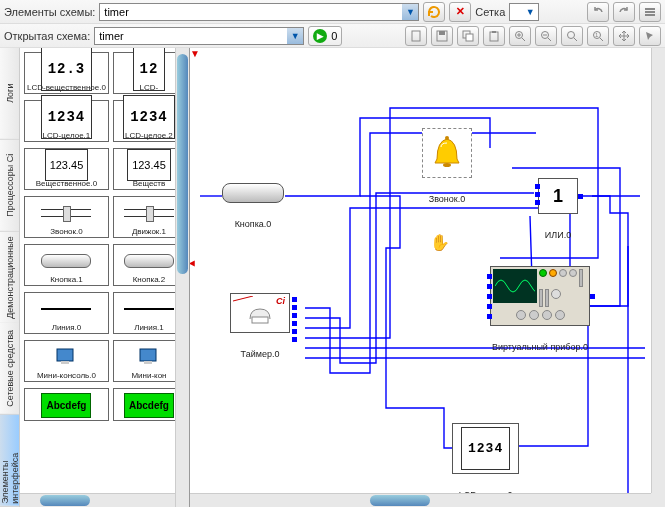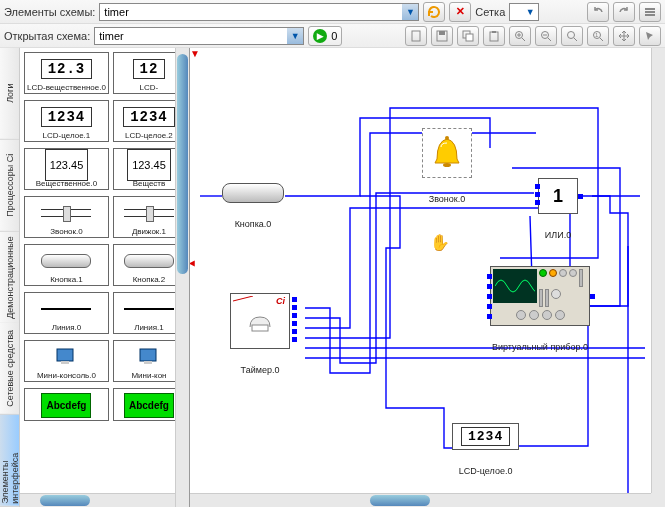--- a/index.html
+++ b/index.html
@@ -21,21 +21,21 @@
   
   .vtabs { width: 20px; display: flex; flex-direction: column; border-right: 1px solid #ccc; }
   .vtab { flex: 1; writing-mode: vertical-rl; transform: rotate(180deg); display: flex; align-items: center; justify-content: center; font-size: 9px; background: linear-gradient(90deg,#e8e8e8,#f8f8f8); border-top: 1px solid #ccc; cursor: pointer; color:#333; padding:2px 0; }
   .vtab.active { background: linear-gradient(90deg,#9cf,#cde); }
   
   .palette { width: 170px; border-right: 1px solid #999; position: relative; background: #fff; overflow:hidden;}
   .palette-inner { padding: 4px; display: grid; grid-template-columns: 1fr 1fr; gap: 6px 4px; }
   .pal-item { border: 1px solid #666; padding: 3px 2px 1px 2px; display: flex; flex-direction: column; align-items: center; cursor: grab; background:#fff; }
   .pal-item .glyph { height: 26px; width: 100%; display:flex; align-items:center; justify-content:center; }
   .pal-item .cap { font-size: 8px; color: #222; margin-top: 1px; text-align:center; white-space:nowrap; overflow:hidden; width:100%; }
-  .lcd { font-family: "Courier New", monospace; font-size: 14px; font-weight: bold; letter-spacing: 1px; border: 1px solid #333; padding: 1px 6px; background:#fff; }
+  .lcd { font-family: "Courier New", monospace; font-size: 14px; font-weight: bold; letter-spacing: 1px; border: 1px solid #333; padding: 13px 6px; background:#fff; }
   .field { font-family: Arial; font-size: 11px; border: 1px solid #333; padding: 9px 4px; background:#fff; }
   .slider-g { width: 50px; height: 8px; border-top: 1px solid #333; border-bottom: 1px solid #333; position: relative; }
   .slider-g::after { content:""; position:absolute; top:-4px; left:22px; width:6px; height:14px; background:#ddd; border:1px solid #666; }
   .btn-g { width: 50px; height: 14px; border: 1px solid #666; border-radius: 6px; background: linear-gradient(#fff,#bbb); }
   .line-g { width: 50px; height: 2px; background: #000; }
   .console-g svg { width:22px; height:20px; }
   .green-btn { background: #0d0; border:1px solid #060; padding: 6px 4px; font-size: 10px; color:#000; font-weight:bold; }
   .vscroll { position: absolute; right: 0; top: 0; bottom: 0; width: 14px; background: #e8e8e8; border-left:1px solid #ccc;}
   .vscroll .thumb { position:absolute; left:1px; right:1px; top:6px; height:220px; background: linear-gradient(90deg,#9cd,#58b); border-radius:6px;}
   .hscroll-pal { position:absolute; left:0; right:14px; bottom:0; height:14px; background:#e8e8e8; border-top:1px solid #ccc;}
@@ -328,21 +328,21 @@
         <path d="M438 198 L438 452 L10 452"></path>
         <path d="M350 250 L310 250"></path>
       </svg>
 
       <div class="node" style="left:32px;top:135px">
         <div class="body" style="width:62px;height:20px;border-radius:8px;background:linear-gradient(#fff,#bbb)"></div>
         <span class="cap">Кнопка.0</span>
       </div>
 
       <div class="node" style="left:40px;top:245px">
-        <div class="body" style="width:60px;height:56px;position:relative">
+        <div class="body" style="width:60px;height:40px;position:relative">
           <svg width="28" height="28" viewBox="0 0 28 28">
               <path d="M4 20 Q4 10 14 10 Q24 10 24 20" fill="#eee" stroke="#888"></path>
               <rect x="6" y="18" width="16" height="6" fill="#fff" stroke="#888"></rect>
             </svg>
           <span style="position:absolute;top:2px;right:4px;font-size:9px;color:#c00;font-style:italic;font-weight:bold">Ci</span>
           <svg style="position:absolute;top:2px;left:2px" width="20" height="10">
               <line x1="0" y1="5" x2="20" y2="0" stroke="#c00"></line>
             </svg>
         </div>
         <span class="cap">Таймер.0</span>

